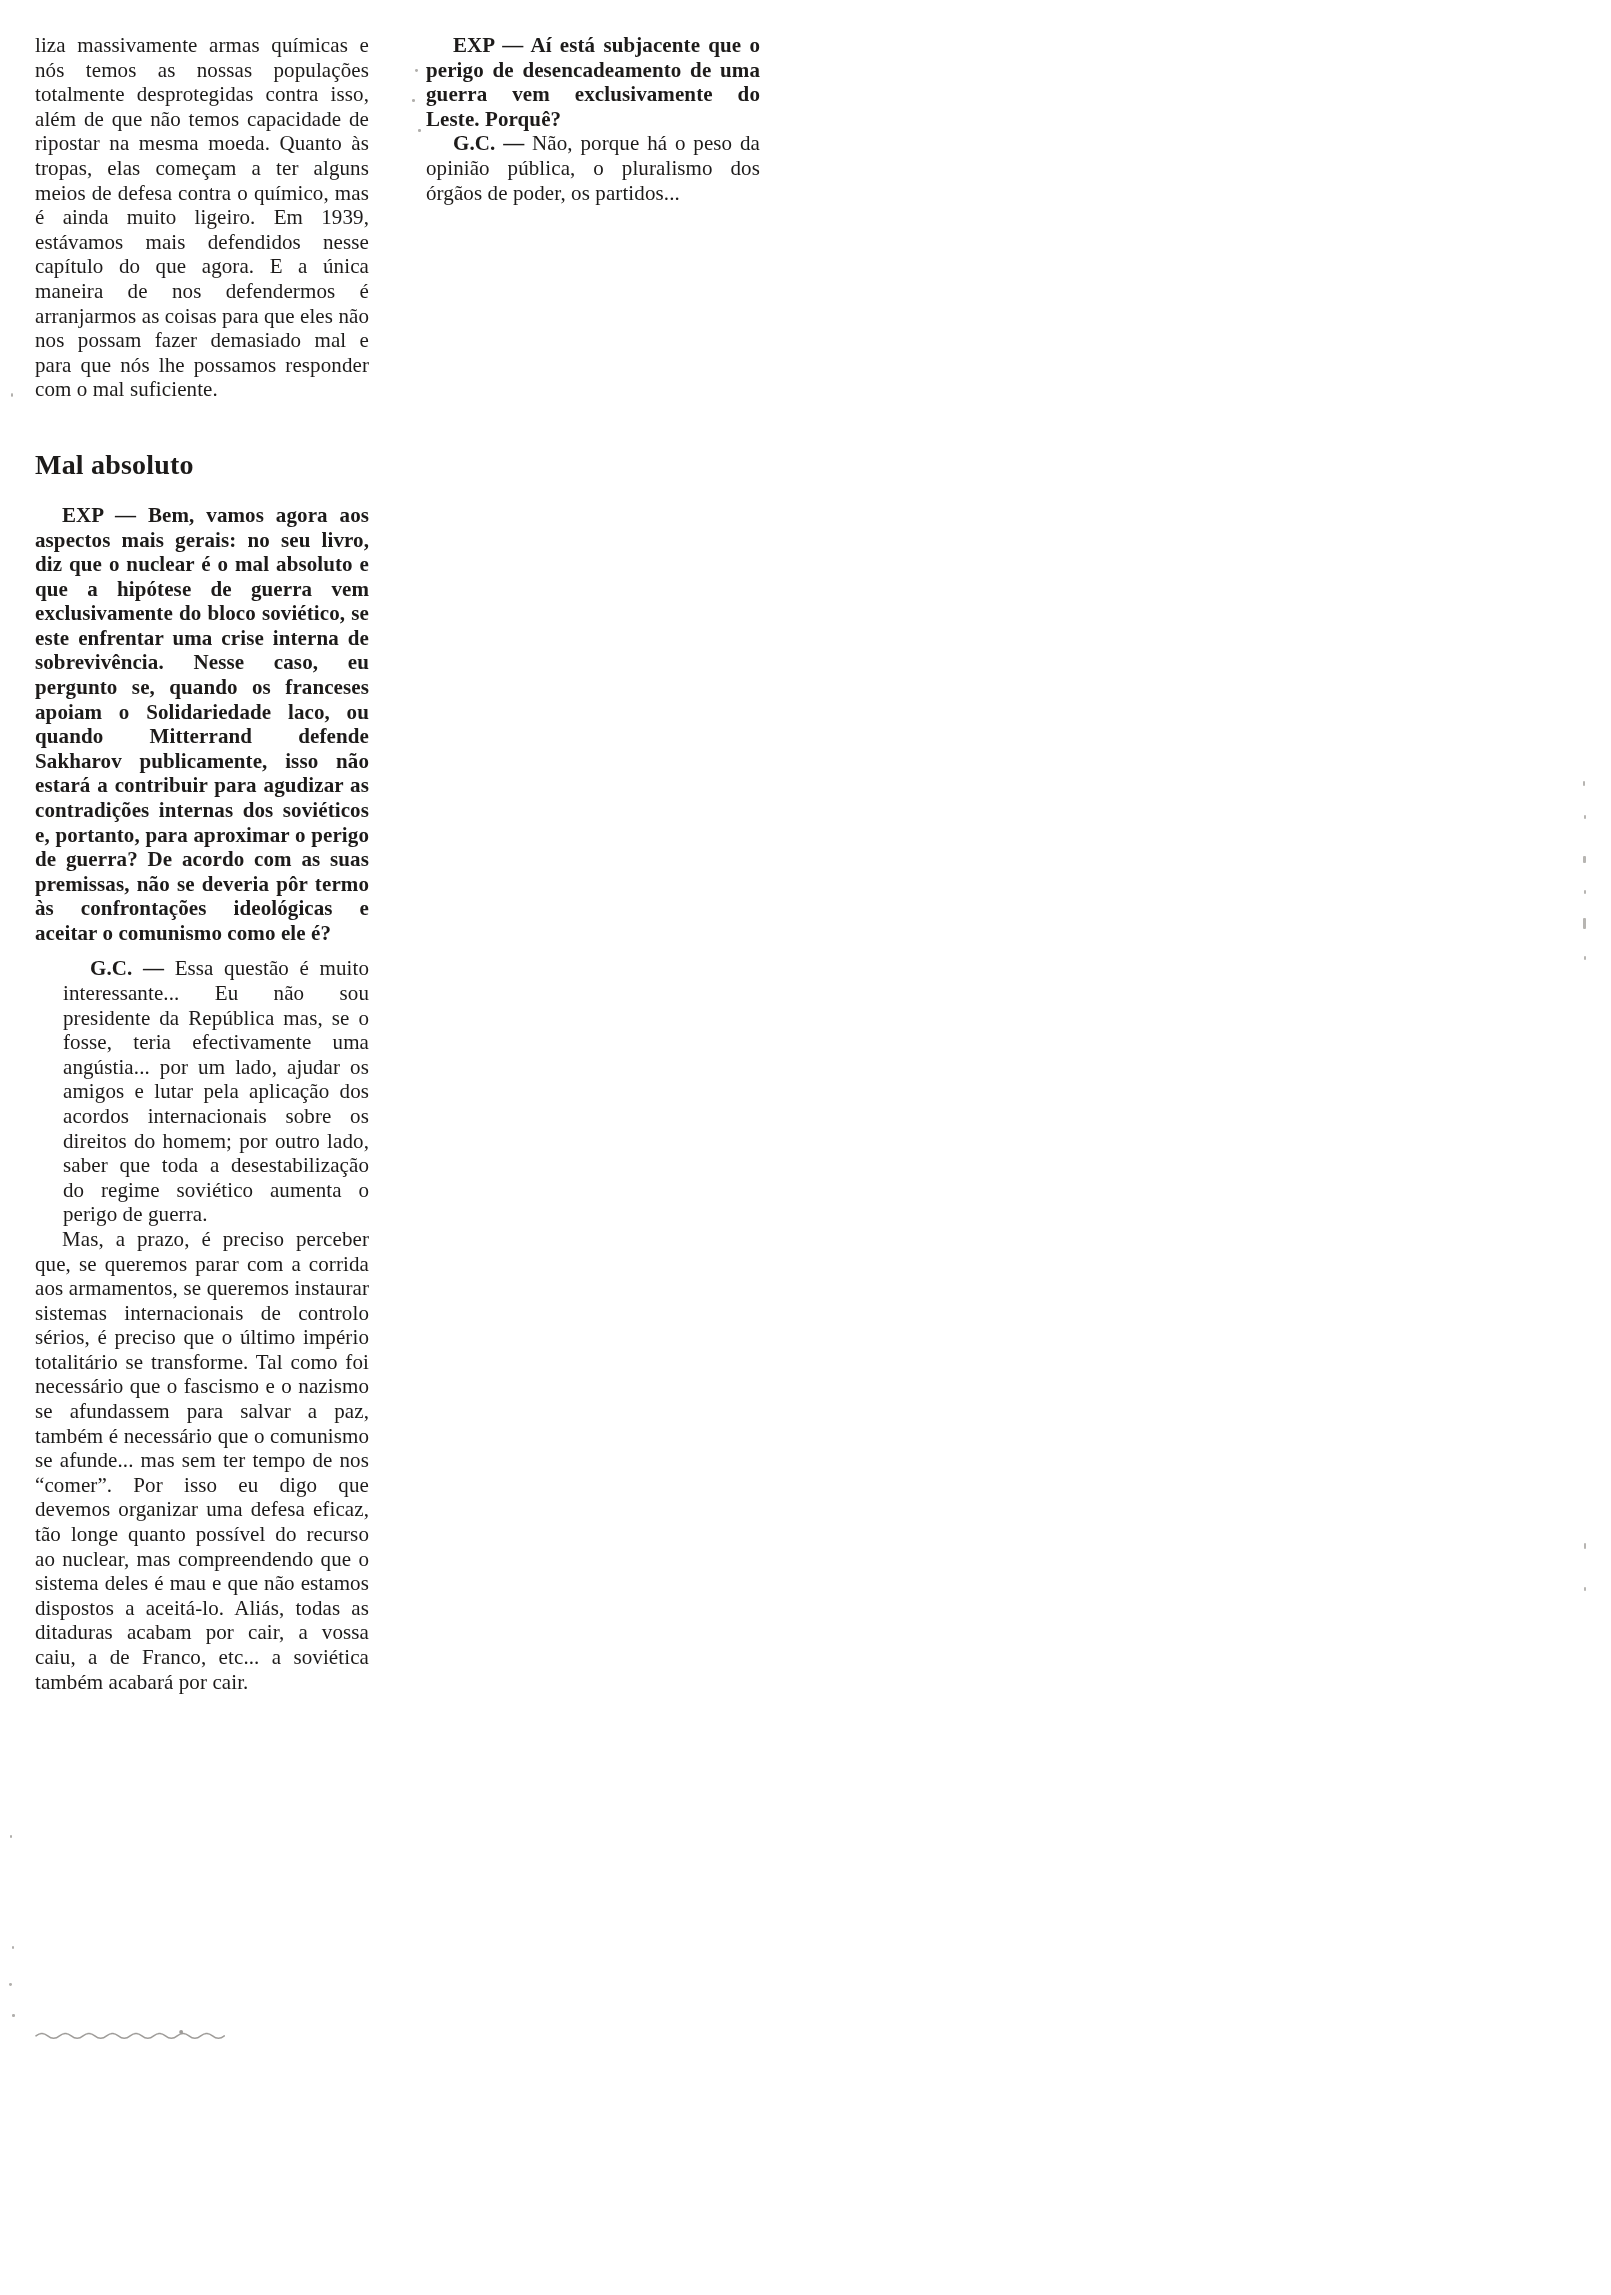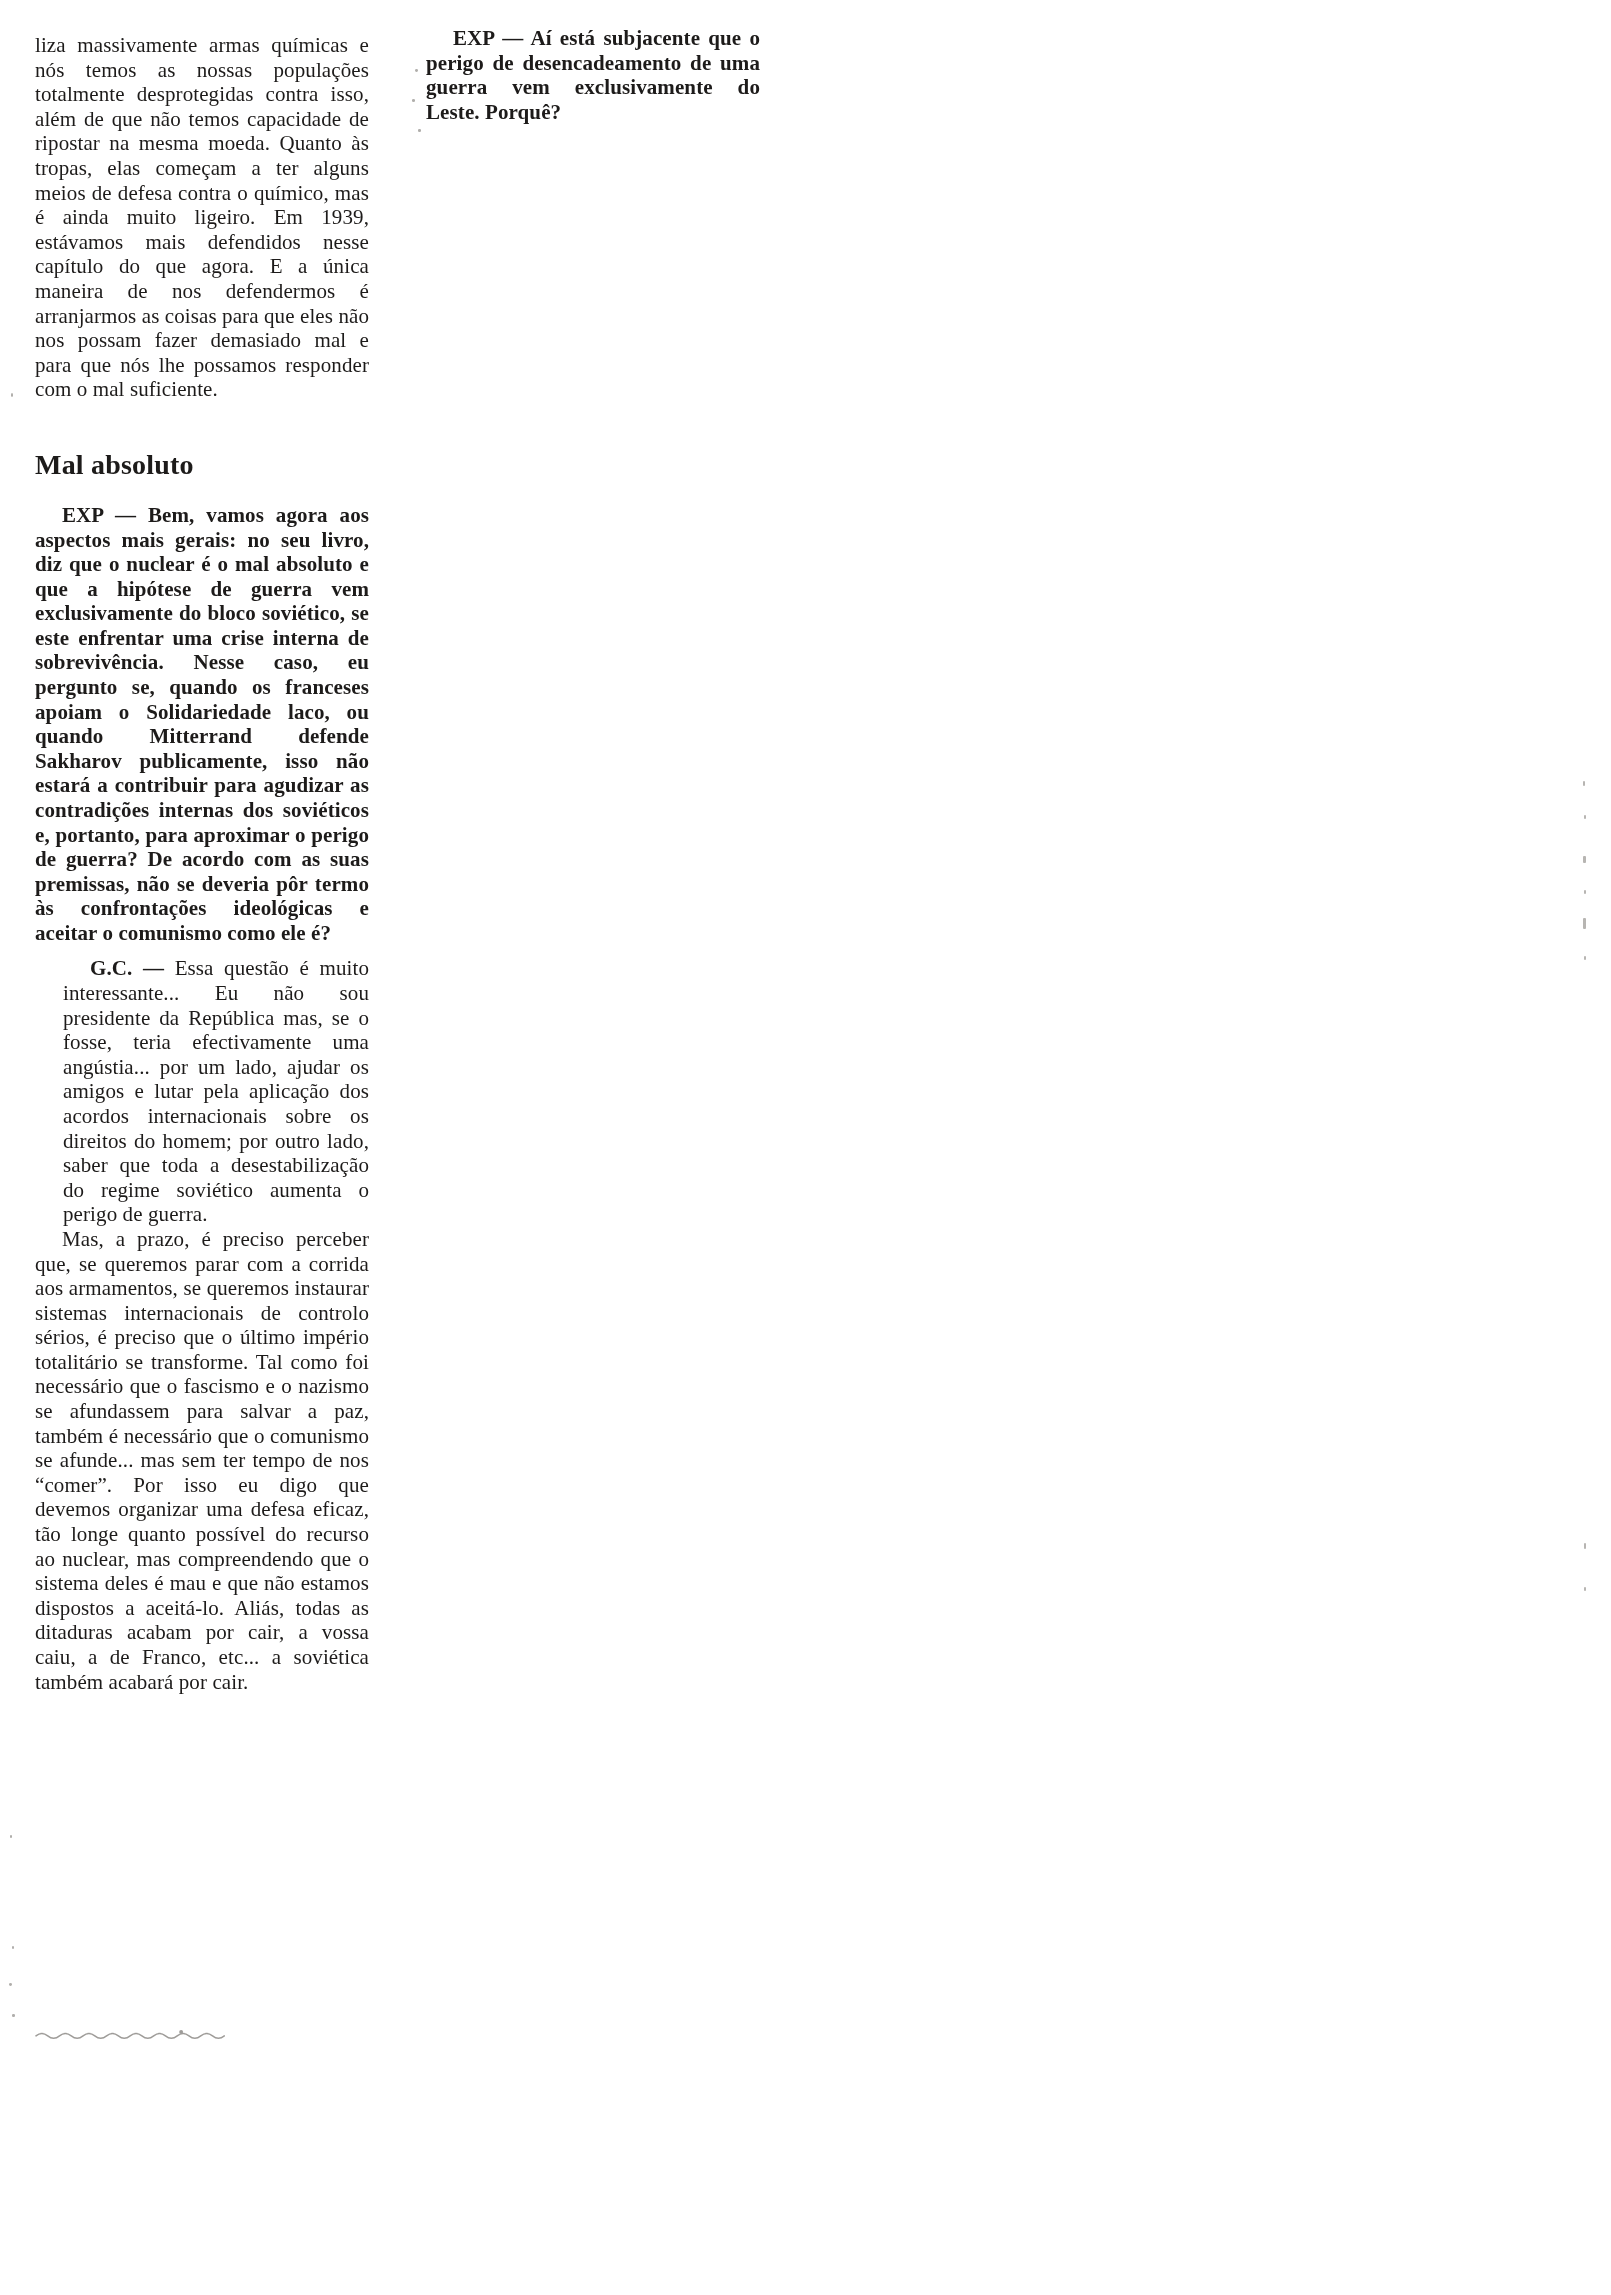--- a/index.html
+++ b/index.html
@@ -21,21 +21,21 @@
   }
   .col {
     position: absolute;
     width: 334px;
     font-size: 21px;
     line-height: 24.6px;
     text-align: justify;
     letter-spacing: 0.1px;
   }
   .col1 { left: 35px;  top: 33px; }
-  .col2 { left: 426px; top: 26px; }
+  .col2 { left: 426px; top: 33px; }
 
   p { margin: 0; }
   p.indent { text-indent: 27px; }
   .bold { font-weight: 700; }
   .q { font-weight: 700; }
 
   .gap-sm { margin-top: 10.8px; margin-left: 28px; }
   .gap-md { margin-top: 22px; }
 
   h2.section-heading {
@@ -81,20 +81,21 @@
     <p class="indent gap-sm"><span class="bold">G.C. —</span> <span>Essa questão é muito interessante... Eu não sou presidente da República mas, se o fosse, teria efectivamente uma angústia... por um lado, ajudar os amigos e lutar pela aplicação dos acordos internacionais sobre os direitos do homem; por outro lado, saber que toda a desestabilização do regime soviético aumenta o perigo de guerra.</span></p>
 
     <p class="indent">Mas, a prazo, é preciso perceber que, se queremos parar com a corrida aos armamentos, se queremos instaurar sistemas internacionais de controlo sérios, é preciso que o último império totalitário se transforme. Tal como foi necessário que o fascismo e o nazismo se afundassem para salvar a paz, também é necessário que o comunismo se afunde... mas sem ter tempo de nos “comer”. Por isso eu digo que devemos organizar uma defesa eficaz, tão longe quanto possível do recurso ao nuclear, mas compreendendo que o sistema deles é mau e que não estamos dispostos a aceitá-lo. Aliás, todas as ditaduras acabam por cair, a vossa caiu, a de Franco, etc... a soviética também acabará por cair.</p>
   </div>
 
   <div class="col col2">
     <p class="q indent">EXP — Aí está subjacente que o perigo de desencadeamento de uma guerra vem exclusivamente do Leste. Porquê?</p>
 
 
 
+    <p class="indent"><span class="bold">G.C. —</span> <span>Não, porque há o peso da opinião pública, o pluralismo dos órgãos de poder, os partidos...</span></p>
   </div>
 
   <span class="artifact" style="left:415px; top:69px; width:2.9px; height:2.9px;"></span>
   <span class="artifact" style="left:412px; top:99px; width:3.4px; height:2.5px;"></span>
   <span class="artifact" style="left:418px; top:129px; width:2.5px; height:2.5px;"></span>
 
   <span class="artifact tick" style="left:1583px; top:781px; width:2px; height:4.9px;"></span>
   <span class="artifact tick" style="left:1584px; top:815px; width:2px; height:3.9px;"></span>
   <span class="artifact tick" style="left:1583px; top:856px; width:2.5px; height:6.9px;"></span>
   <span class="artifact tick" style="left:1584px; top:890px; width:2px; height:3.9px;"></span>

